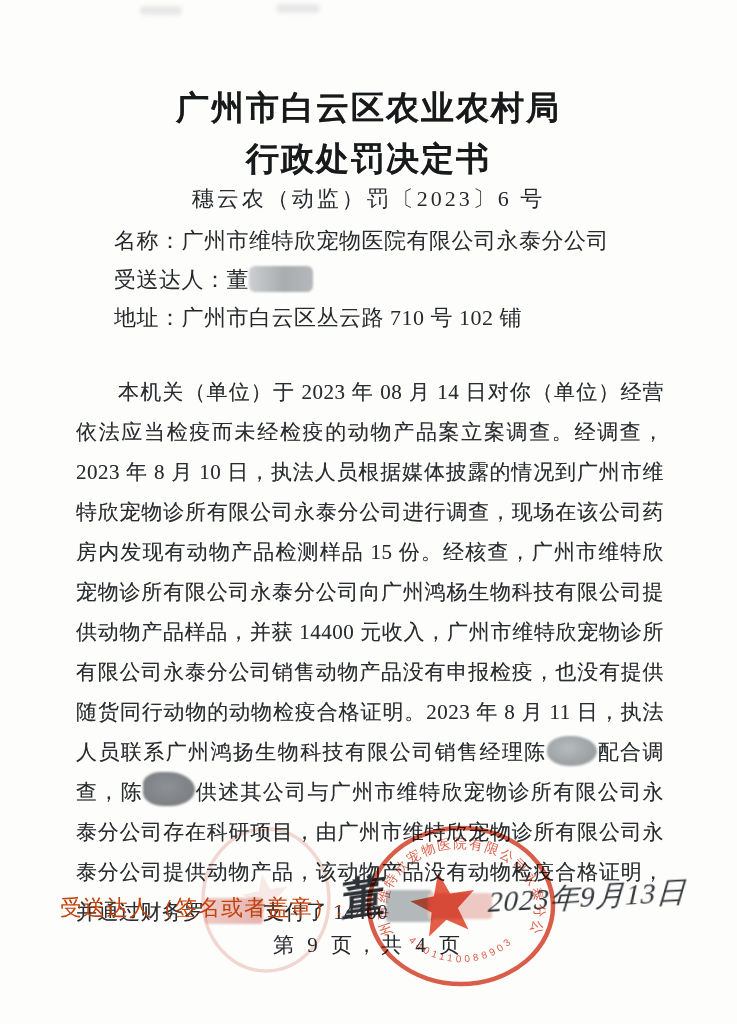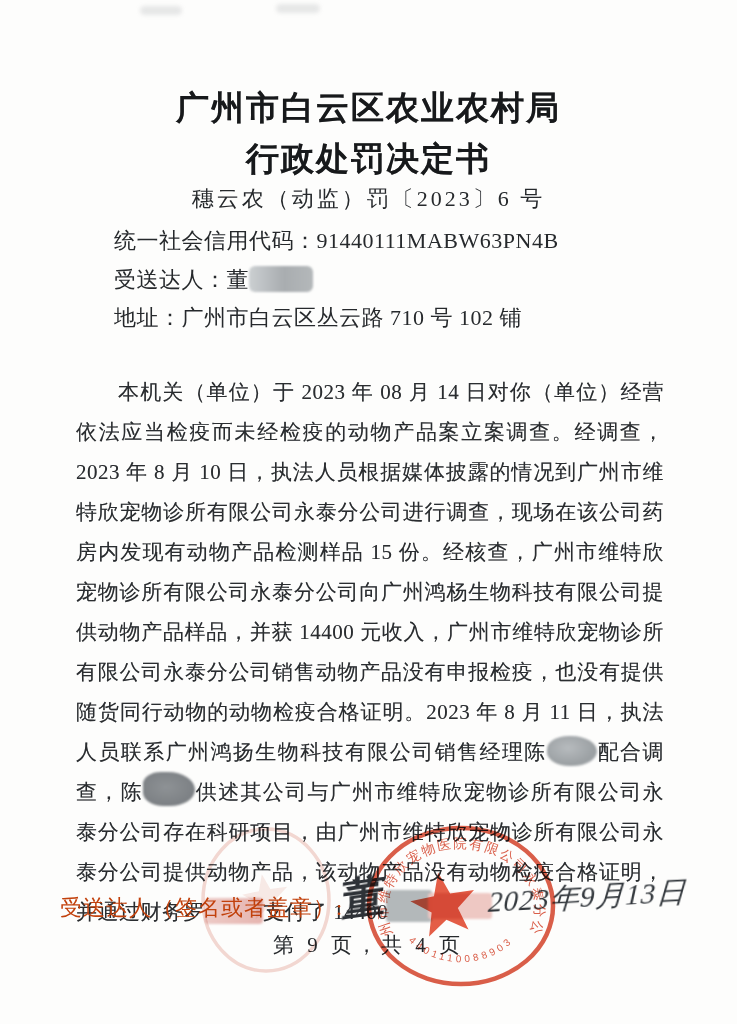--- a/index.html
+++ b/index.html
@@ -94,21 +94,21 @@
 <div class="page">
 
   <div class="smudge" style="left:140px;top:6px;width:42px;"></div>
   <div class="smudge" style="left:276px;top:4px;width:44px;"></div>
 
   <div class="title" style="top:86px;">广州市白云区农业农村局</div>
   <div class="title" style="top:137px;">行政处罚决定书</div>
   <div class="docnum">穗云农（动监）罚〔2023〕6 号</div>
 
   <div class="meta">
-    <div class="line"><span>统一社会信用代码：</span><span>91440111MABW63PN4B</span></div>
+    <div class="line"><span>名称：</span><span>广州市维特欣宠物医院有限公司永泰分公司</span></div>
     <div class="line"><span>受送达人：</span><span>董</span><span class="redact-rep"></span></div>
     <div class="line"><span>地址：</span><span>广州市白云区丛云路 710 号 102 铺</span></div>
   </div>
 
   <div class="body-para"><span>本机关（单位）于 2023 年 08 月 14 日对你（单位）经营依法应当检疫而未经检疫的动物产品案立案调查。经调查，2023 年 8 月 10 日，执法人员根据媒体披露的情况到广州市维特欣宠物诊所有限公司永泰分公司进行调查，现场在该公司药房内发现有动物产品检测样品 15 份。经核查，广州市维特欣宠物诊所有限公司永泰分公司向广州鸿杨生物科技有限公司提供动物产品样品，并获 14400 元收入，广州市维特欣宠物诊所有限公司永泰分公司销售动物产品没有申报检疫，也没有提供随货同行动物的动物检疫合格证明。2023 年 8 月 11 日，执法人员联系广州鸿扬生物科技有限公司销售经理陈</span><span class="redact redact-gray"></span><span>配合调查，陈</span><span class="redact redact-gray-dark"></span><span>供述其公司与广州市维特欣宠物诊所有限公司永泰分公司存在科研项目，由广州市维特欣宠物诊所有限公司永泰分公司提供动物产品，该动物产品没有动物检疫合格证明，并通过财务罗</span><span class="redact redact-pink"></span><span>支付了 14400</span></div>
 
   <div class="receiver-line"><span>受送达人（签名或者盖章）:</span></div>
 
   <div class="signature">董</div>
   <div class="sig-redact-gray"></div>

